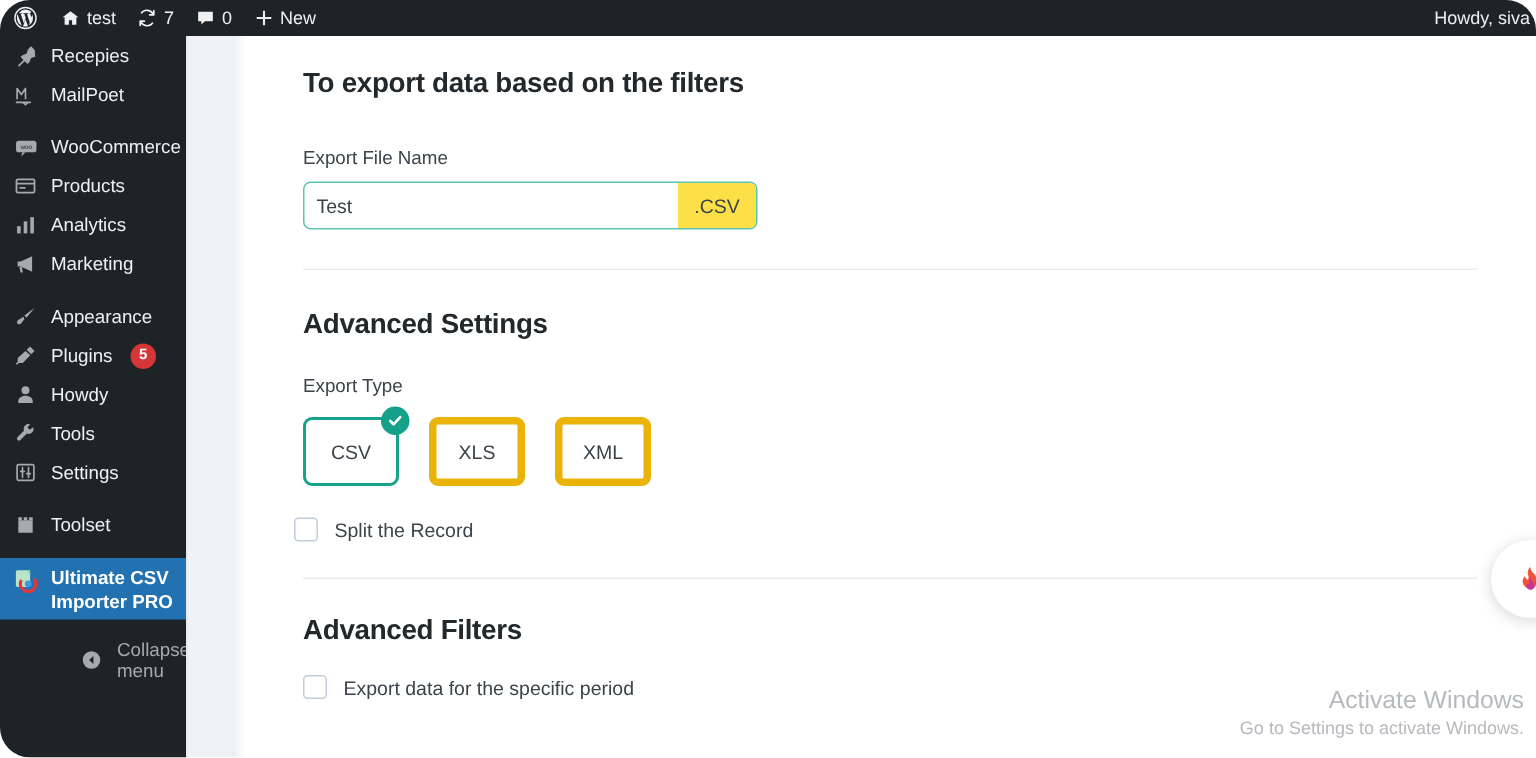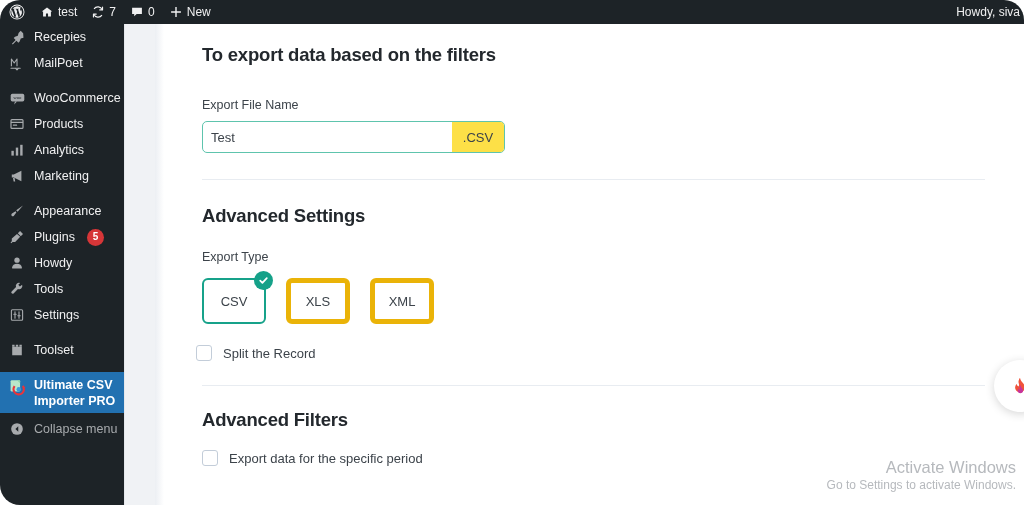--- a/index.html
+++ b/index.html
@@ -60,21 +60,21 @@
   .menu-item.two-line { align-items: flex-start; padding-top: 5px; }
   .menu-item.two-line .mi-icon { padding-top: 1px; }
   .badge-count {
     display: inline-flex; align-items: center; justify-content: center;
     min-width: 17px; height: 17px; margin-left: 6px;
     border-radius: 9px; background: #d63638; color: #fff;
     font-size: 10px; font-weight: 600; padding: 0 5px;
   }
   .collapse {
     display: flex; align-items: center; min-height: 30px;
-    color: #a7aaad; margin-top: 1px;
+    color: #a7aaad; margin-top: 12px; padding-left: 44px;
   }
   .collapse .mi-icon { width: 34px; min-width: 34px; display: flex;
     align-items: center; justify-content: center; color: #a7aaad; }
   .collapse .mi-label { font-size: 12.5px; }
 
   
   .gutter {
     position: absolute; top: 24px; left: 124px; width: 40px; height: 481px;
     background: #f0f2f5;
     border-left: 1px solid #e5e8ec;

